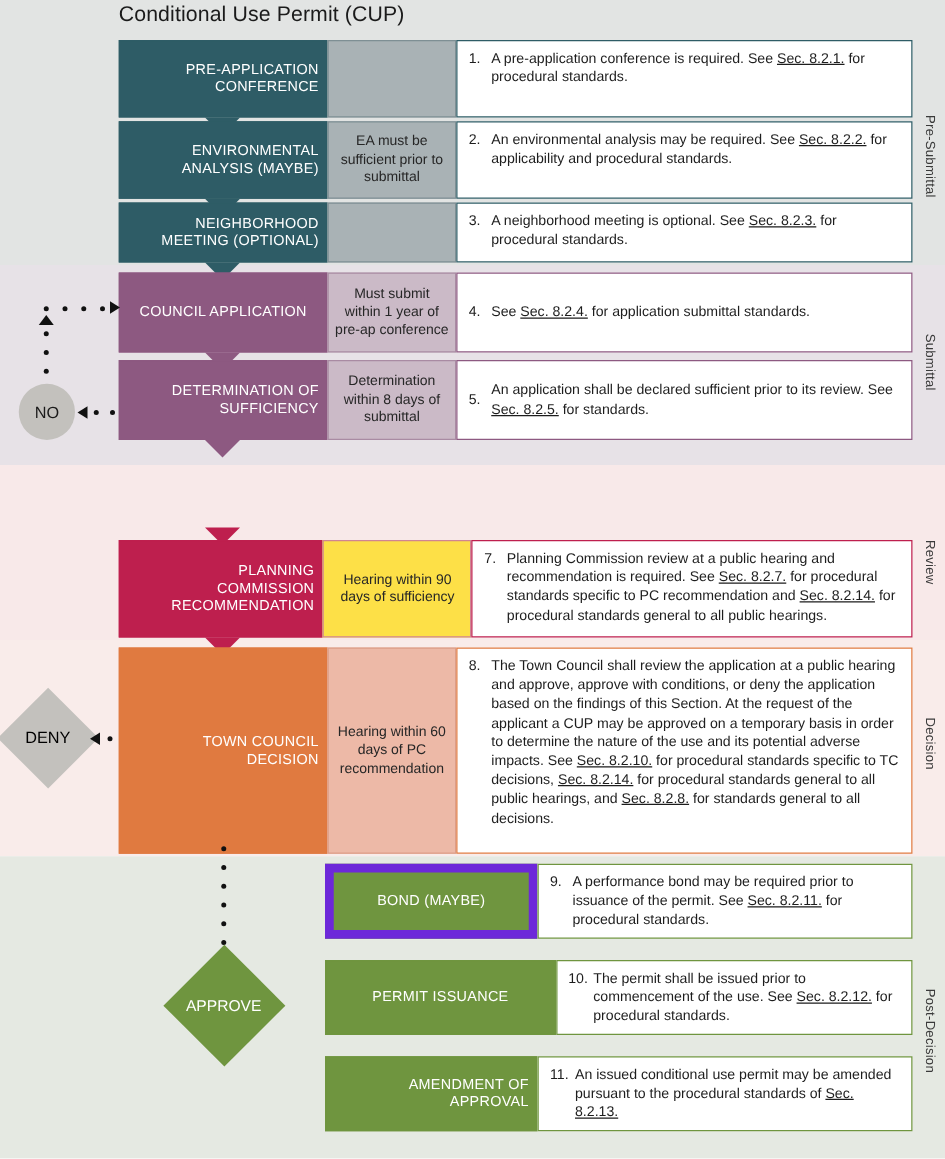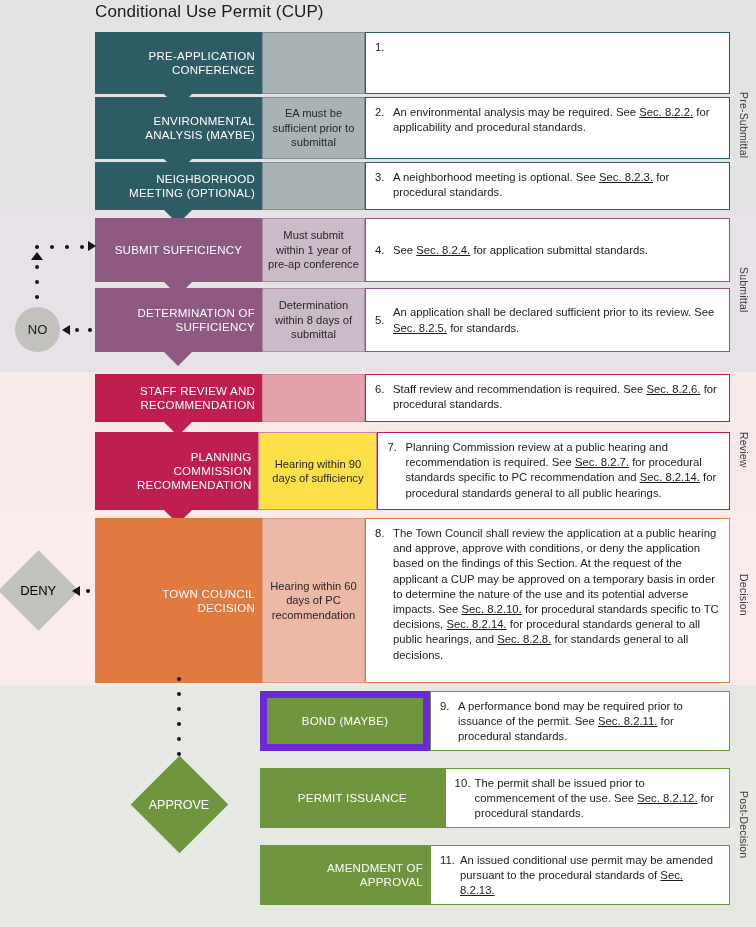--- a/index.html
+++ b/index.html
@@ -75,20 +75,21 @@
   <div class="band-label" style="top:540px;height:110px;">Decision</div>
   <div class="band-label" style="top:760px;height:130px;">Post-Decision</div>
 
   <div id="title">Conditional Use Permit (CUP)</div>
 
   <div class="row" style="left:95px;top:32px;width:635px;height:62px;">
     <div class="lbl" style="width:167px;background:#2e5c66;border:1px solid #2e5c66;">PRE-APPLICATION CONFERENCE</div>
     <div class="mid" style="width:103px;background:#a9b2b5;border:1px solid #7e8f94;"></div>
     <div class="body" style="width:365px;border:1px solid #2e5c66;">
       <div class="num">1.</div>
+      <div class="txt"><span>A pre-application conference is required. See </span><u>Sec. 8.2.1.</u><span> for procedural standards.</span></div>
     </div>
   </div>
   <div class="darrow" style="left:164px;top:94px;border-left:14px solid transparent;border-right:14px solid transparent;border-top:14px solid #2e5c66;"></div>
 
   <div class="row" style="left:95px;top:97px;width:635px;height:62px;">
     <div class="lbl" style="width:167px;background:#2e5c66;border:1px solid #2e5c66;">ENVIRONMENTAL ANALYSIS (MAYBE)</div>
     <div class="mid" style="width:103px;background:#a9b2b5;border:1px solid #7e8f94;">EA must be sufficient prior to submittal</div>
     <div class="body" style="width:365px;border:1px solid #2e5c66;">
       <div class="num">2.</div>
       <div class="txt"><span>An environmental analysis may be required. See </span><u>Sec. 8.2.2.</u><span> for applicability and procedural standards.</span></div>
@@ -100,47 +101,39 @@
     <div class="lbl" style="width:167px;background:#2e5c66;border:1px solid #2e5c66;">NEIGHBORHOOD MEETING (OPTIONAL)</div>
     <div class="mid" style="width:103px;background:#a9b2b5;border:1px solid #7e8f94;"></div>
     <div class="body" style="width:365px;border:1px solid #2e5c66;">
       <div class="num">3.</div>
       <div class="txt"><span>A neighborhood meeting is optional. See </span><u>Sec. 8.2.3.</u><span> for procedural standards.</span></div>
     </div>
   </div>
   <div class="darrow" style="left:164px;top:210px;border-left:14px solid transparent;border-right:14px solid transparent;border-top:14px solid #2e5c66;"></div>
 
   <div class="row" style="left:95px;top:218px;width:635px;height:64px;">
-    <div class="lbl" style="width:167px;background:#8d5981;border:1px solid #8d5981;">SUBMIT SUFFICIENCY</div>
+    <div class="lbl" style="width:167px;background:#8d5981;border:1px solid #8d5981;">COUNCIL APPLICATION</div>
     <div class="mid" style="width:103px;background:#cbbac7;border:1px solid #a98ba3;">Must submit within 1 year of pre-ap conference</div>
     <div class="body" style="width:365px;border:1px solid #8d5981;align-items:center;">
       <div class="num">4.</div>
       <div class="txt"><span>See </span><u>Sec. 8.2.4.</u><span> for application submittal standards.</span></div>
     </div>
   </div>
   <div class="darrow" style="left:164px;top:282px;border-left:14px solid transparent;border-right:14px solid transparent;border-top:14px solid #8d5981;"></div>
 
   <div class="row" style="left:95px;top:288px;width:635px;height:64px;">
     <div class="lbl" style="width:167px;background:#8d5981;border:1px solid #8d5981;">DETERMINATION OF SUFFICIENCY</div>
     <div class="mid" style="width:103px;background:#cbbac7;border:1px solid #a98ba3;">Determination within 8 days of submittal</div>
     <div class="body" style="width:365px;border:1px solid #8d5981;align-items:center;">
       <div class="num">5.</div>
       <div class="txt"><span>An application shall be declared sufficient prior to its review. See </span><u>Sec. 8.2.5.</u><span> for standards.</span></div>
     </div>
   </div>
   <div class="darrow" style="left:164px;top:352px;border-left:14px solid transparent;border-right:14px solid transparent;border-top:14px solid #8d5981;"></div>
 
-  <div class="row" style="left:95px;top:374px;width:635px;height:48px;">
-    <div class="lbl" style="width:167px;background:#be1f4e;border:1px solid #be1f4e;">STAFF REVIEW AND RECOMMENDATION</div>
-    <div class="mid" style="width:103px;background:#e3a3ac;border:1px solid #d08592;"></div>
-    <div class="body" style="width:365px;border:1px solid #be1f4e;">
-      <div class="num">6.</div>
-      <div class="txt"><span>Staff review and recommendation is required. See </span><u>Sec. 8.2.6.</u><span> for procedural standards.</span></div>
-    </div>
-  </div>
   <div class="darrow" style="left:164px;top:422px;border-left:14px solid transparent;border-right:14px solid transparent;border-top:14px solid #be1f4e;"></div>
 
   <div class="row" style="left:95px;top:432px;width:635px;height:78px;">
     <div class="lbl" style="width:167px;background:#be1f4e;border:1px solid #be1f4e;padding-left:41px;">PLANNING COMMISSION RECOMMENDATION</div>
     <div class="mid" style="width:123px;background:#fde047;border:1px solid #d08592;">Hearing within 90 days of sufficiency</div>
     <div class="body" style="width:365px;border:1px solid #be1f4e;">
       <div class="num">7.</div>
       <div class="txt"><span>Planning Commission review at a public hearing and recommendation is required. See </span><u>Sec. 8.2.7.</u><span> for procedural standards specific to PC recommendation and </span><u>Sec. 8.2.14.</u><span> for procedural standards general to all public hearings.</span></div>
     </div>
   </div>

